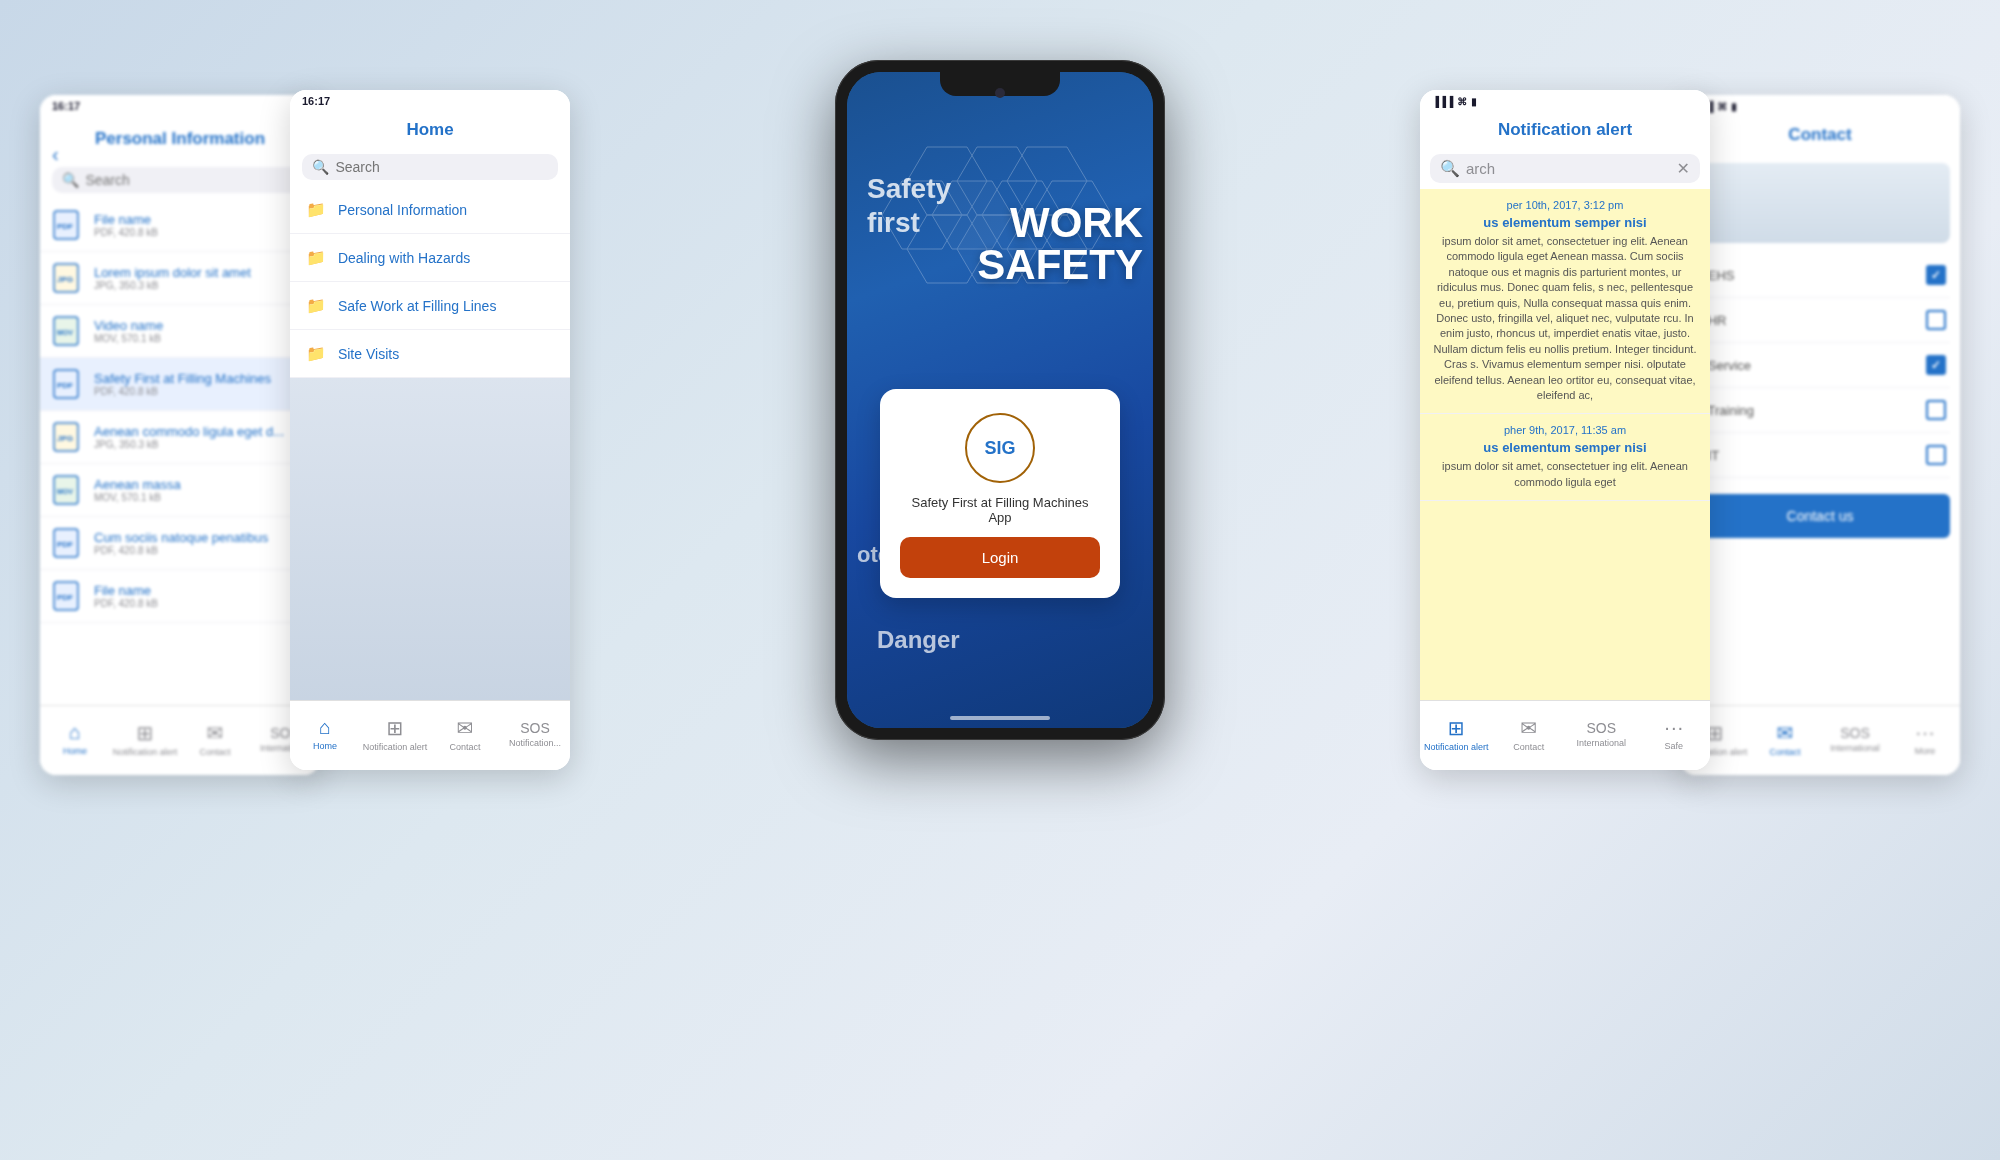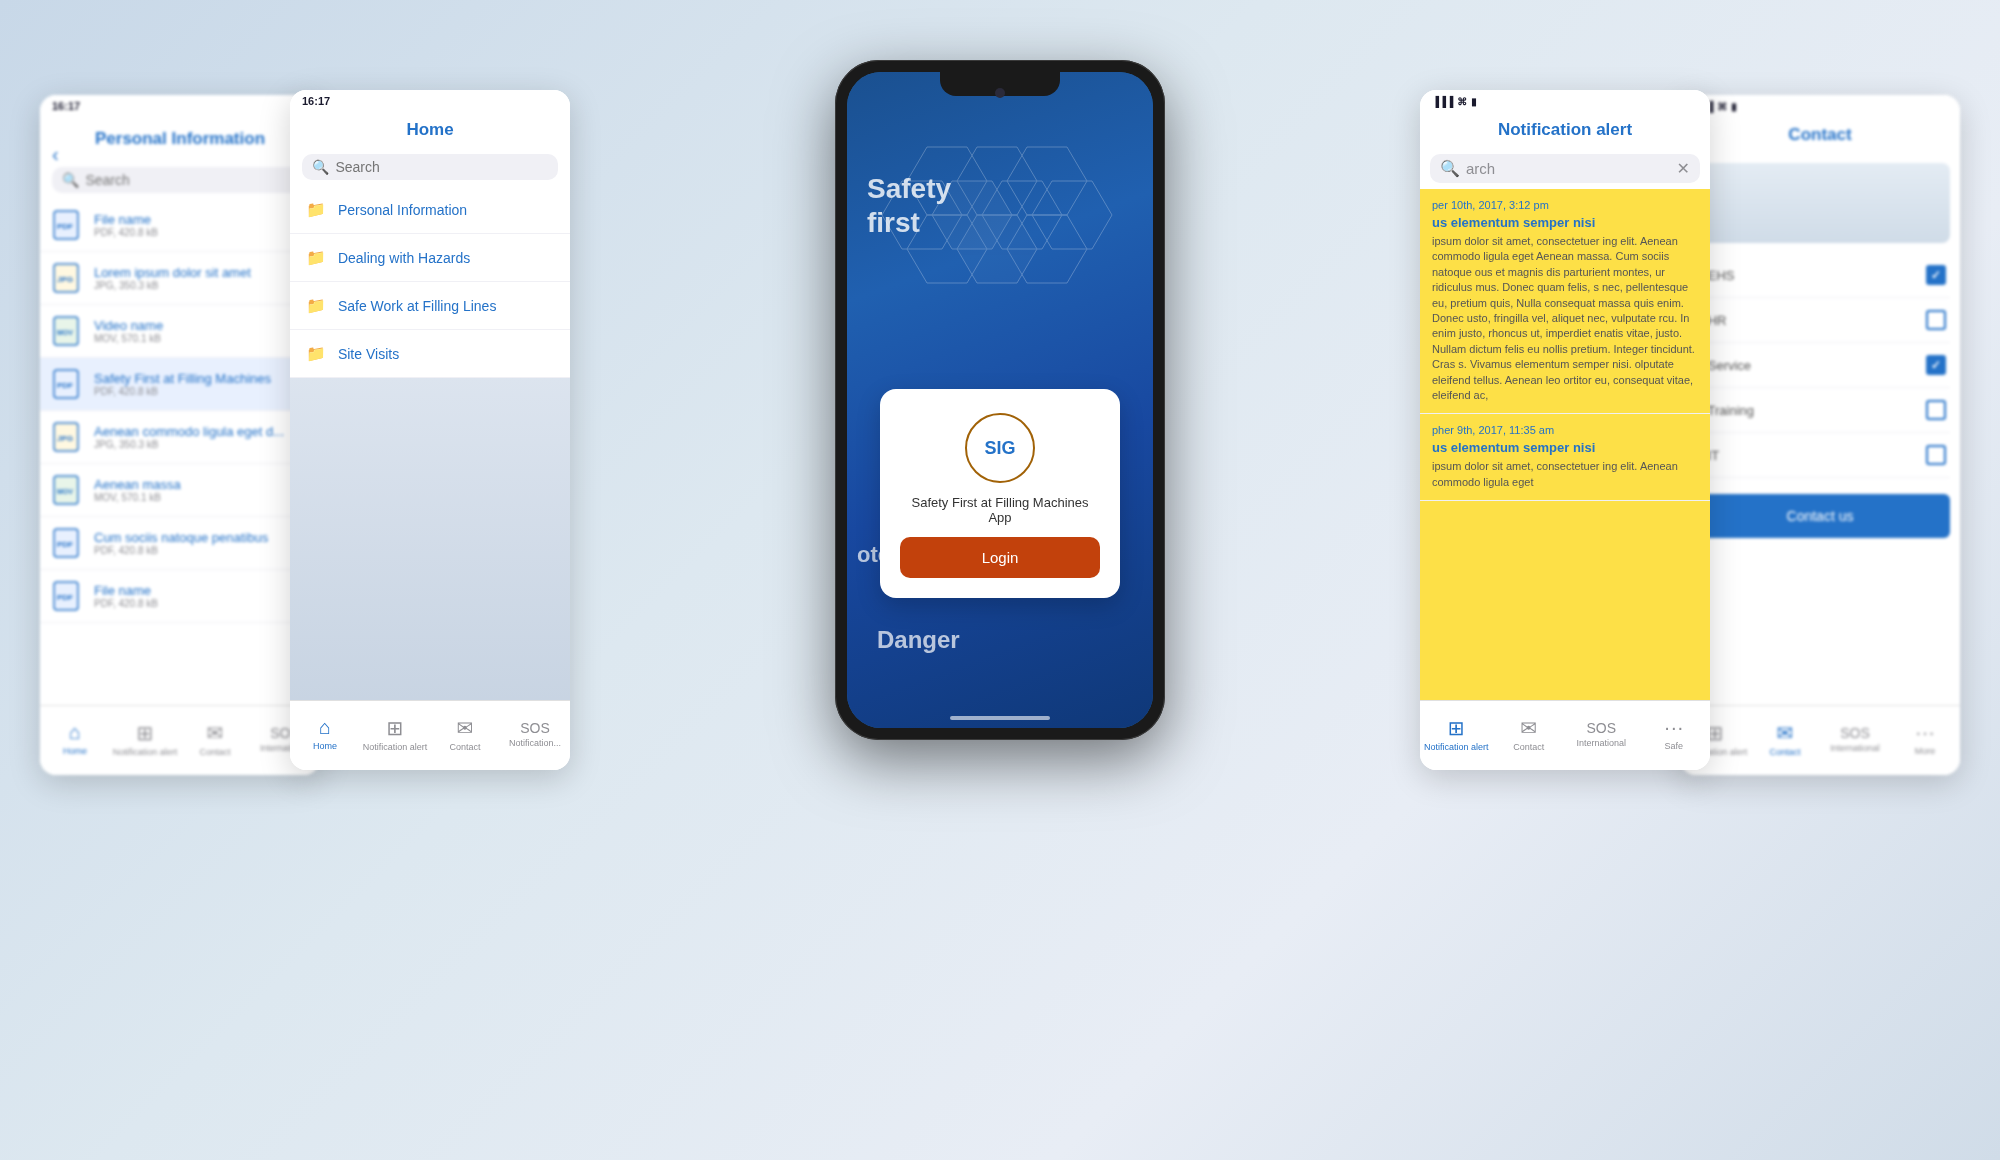--- a/index.html
+++ b/index.html
@@ -412,21 +412,22 @@
       width: 100px;
       height: 4px;
       background: rgba(255,255,255,0.6);
       border-radius: 2px;
     }
 
     
     .notification-screen {
       flex: 1;
       overflow: hidden;
-      background: #fde047;
+      background: #fef9c3;
+      text-align: center;
     }
 
     .notif-search {
       display: flex;
       align-items: center;
       margin: 6px 10px;
       background: #f0f0f5;
       border-radius: 10px;
       padding: 5px 10px;
       gap: 6px;
@@ -727,20 +728,21 @@
             <polygon points="180,20 220,20 240,54 220,88 180,88 160,54" fill="none" stroke="white" stroke-width="1"></polygon>
             <polygon points="55,54 95,54 115,88 95,122 55,122 35,88" fill="none" stroke="white" stroke-width="1"></polygon>
             <polygon points="105,54 145,54 165,88 145,122 105,122 85,88" fill="rgba(255,255,255,0.15)" stroke="white" stroke-width="1"></polygon>
             <polygon points="155,54 195,54 215,88 195,122 155,122 135,88" fill="none" stroke="white" stroke-width="1"></polygon>
             <polygon points="205,54 245,54 265,88 245,122 205,122 185,88" fill="none" stroke="white" stroke-width="1"></polygon>
             <polygon points="80,88 120,88 140,122 120,156 80,156 60,122" fill="none" stroke="white" stroke-width="1"></polygon>
             <polygon points="130,88 170,88 190,122 170,156 130,156 110,122" fill="rgba(255,255,255,0.1)" stroke="white" stroke-width="1"></polygon>
             <polygon points="180,88 220,88 240,122 220,156 180,156 160,122" fill="none" stroke="white" stroke-width="1"></polygon>
           </svg>
           <div class="safety-first-text">Safety<br>first</div>
+          <div class="work-safety-text">WORK<br>SAFETY</div>
           <div class="protection-text">otection</div>
           <div class="danger-text">Danger</div>
         </div>
 
         <div class="login-card">
           <div class="sig-logo">
             <span>SIG</span>
           </div>
           <div class="app-title">Safety First at Filling Machines App</div>
           <button class="login-btn">Login</button>

